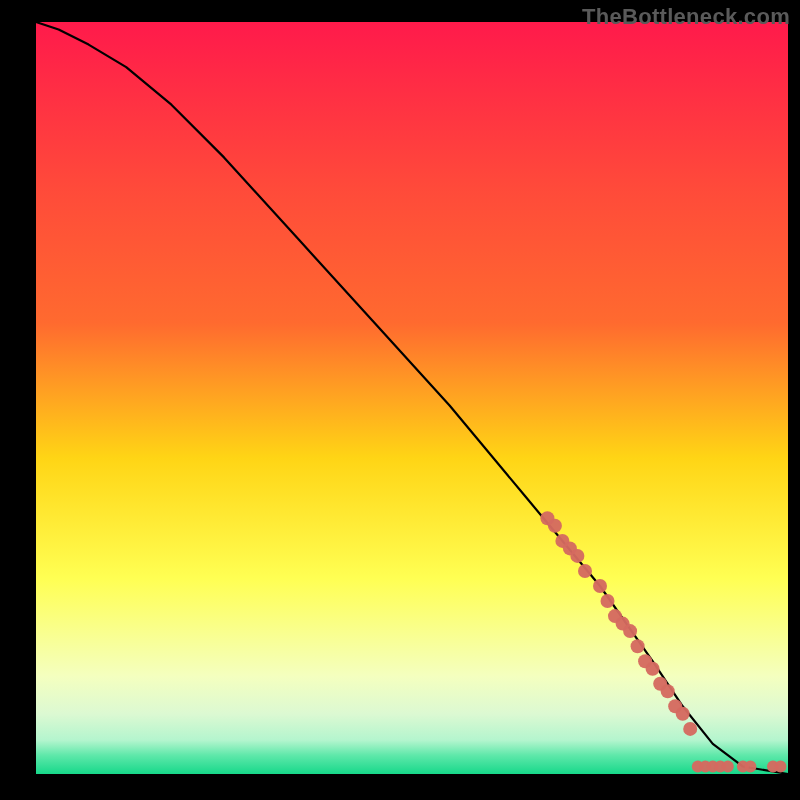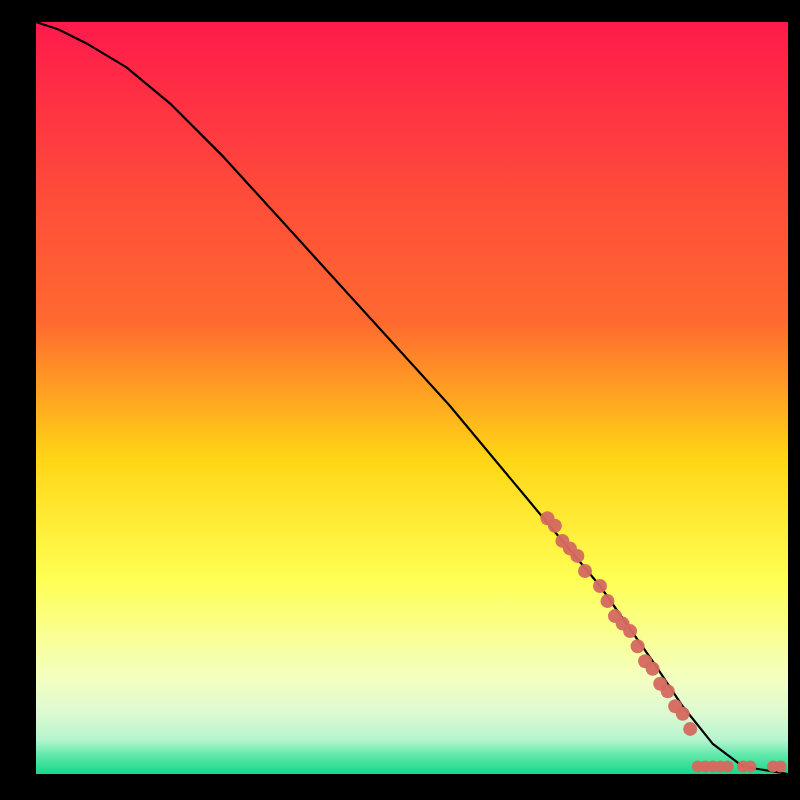--- a/index.html
+++ b/index.html
@@ -76,13 +76,14 @@
       <circle cx="697.8" cy="766.5" r="6" fill="#d46a60" fill-opacity="0.96"></circle>
       <circle cx="705.3" cy="766.5" r="6" fill="#d46a60" fill-opacity="0.96"></circle>
       <circle cx="712.8" cy="766.5" r="6" fill="#d46a60" fill-opacity="0.96"></circle>
       <circle cx="720.3" cy="766.5" r="6" fill="#d46a60" fill-opacity="0.96"></circle>
       <circle cx="727.8" cy="766.5" r="6" fill="#d46a60" fill-opacity="0.96"></circle>
       <circle cx="742.9" cy="766.5" r="6" fill="#d46a60" fill-opacity="0.96"></circle>
       <circle cx="750.4" cy="766.5" r="6" fill="#d46a60" fill-opacity="0.96"></circle>
       <circle cx="773.0" cy="766.5" r="6" fill="#d46a60" fill-opacity="0.96"></circle>
       <circle cx="780.5" cy="766.5" r="6" fill="#d46a60" fill-opacity="0.96"></circle>
     </svg>
+  <div class="watermark">TheBottleneck.com</div>
 </div>
 
 </body></html>

